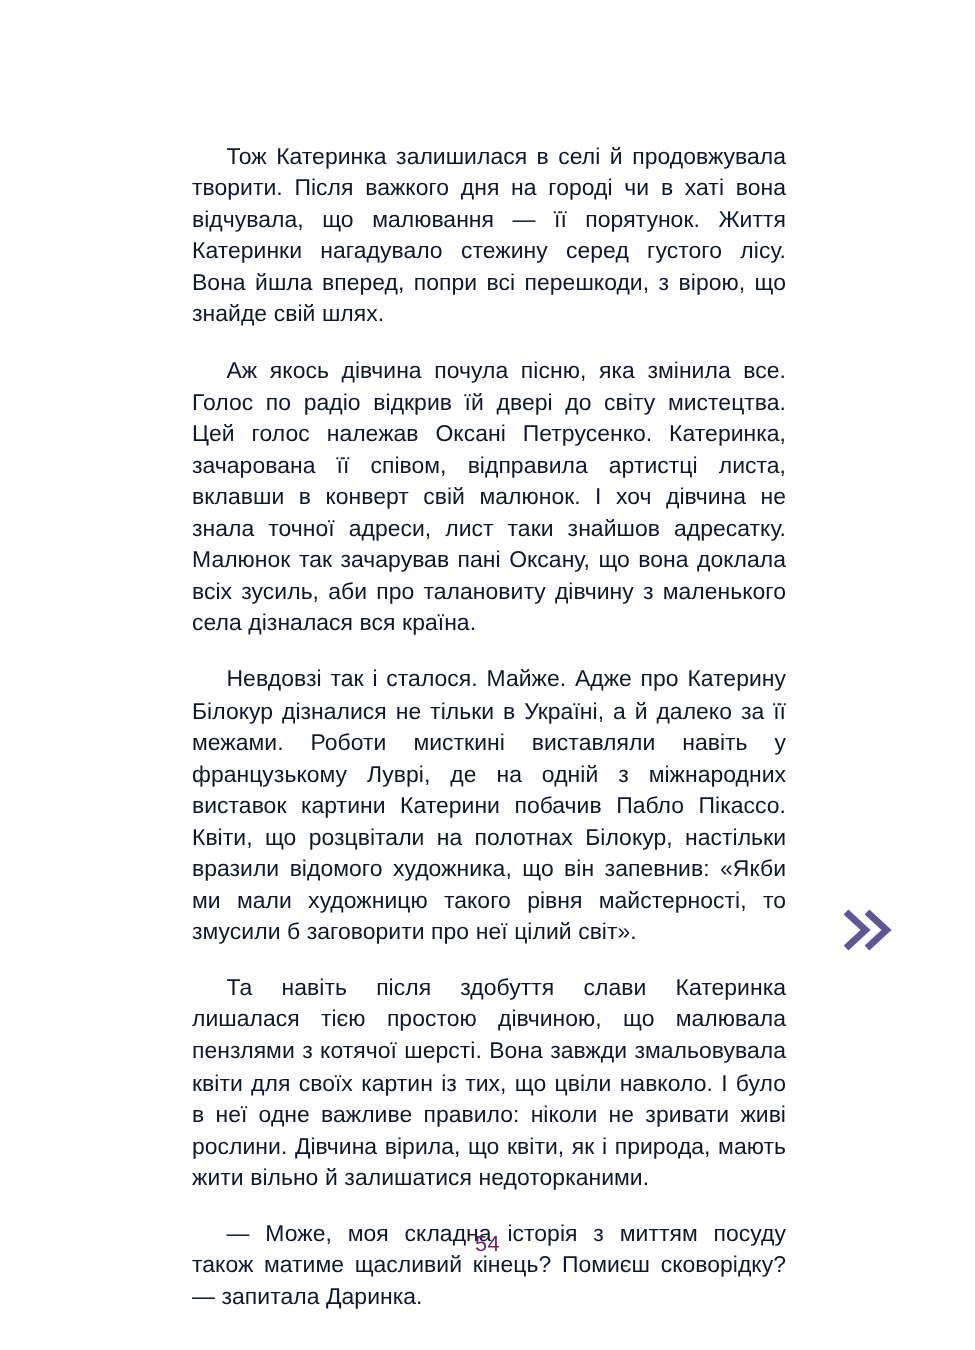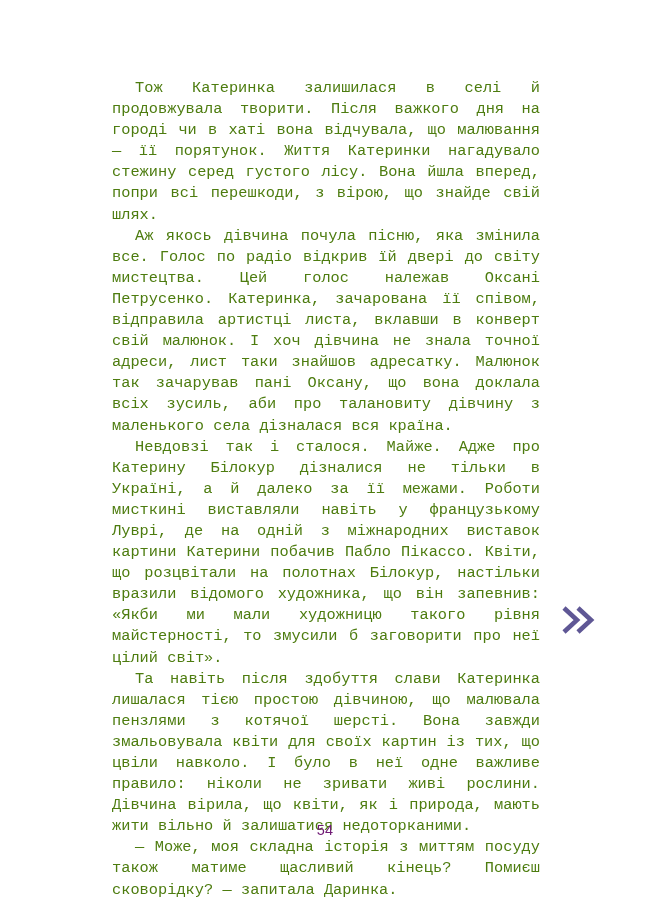--- a/index.html
+++ b/index.html
@@ -18,31 +18,30 @@
     overflow: hidden;
     box-sizing: border-box;
   }
   .text-block {
     position: absolute;
     left: 112px;
     top: 78px;
     width: 428px;
   }
   .para {
-    margin: 0;
+    margin: 16px;
     padding: 0;
     font-size: 15.3px;
     line-height: 21.1px;
-    color: #4d7c0f;
+    color: #0f172a;
     text-align: justify;
     text-justify: inter-word;
     text-indent: 23px;
     letter-spacing: 0.02px;
     word-spacing: 0.1px;
-    font-family: Liberation Mono, monospace;
     -webkit-font-smoothing: antialiased;
   }
   .para.gap-before {
     margin-top: 21.1px;
   }
   .chevron-marker {
     position: absolute;
     left: 560px;
     top: 603px;
     width: 40px;

